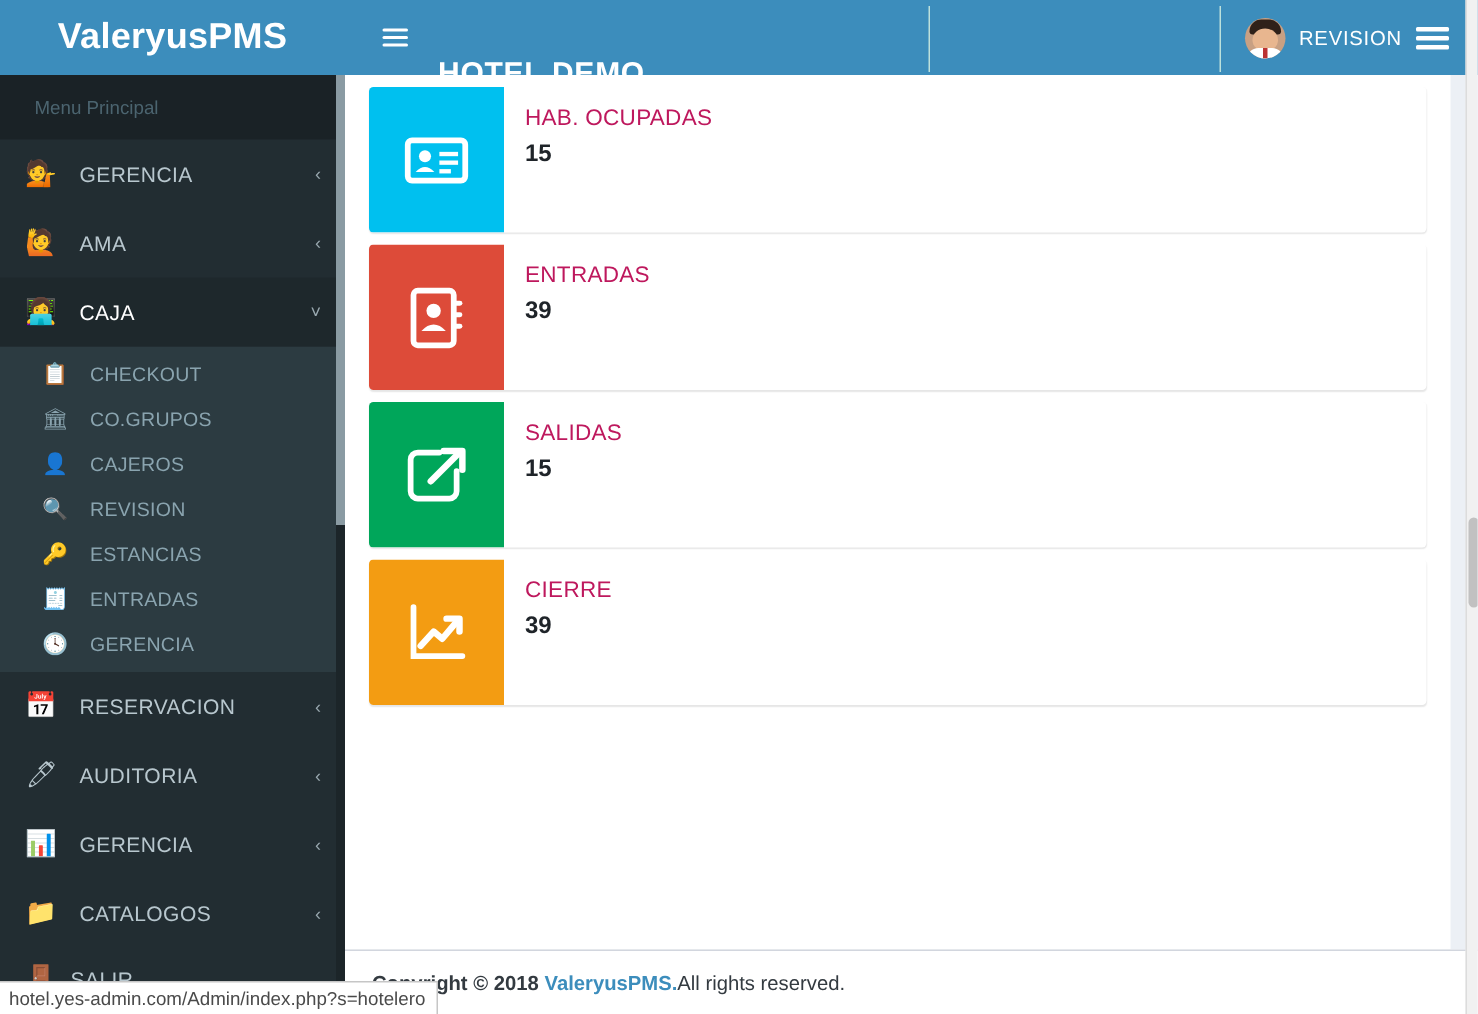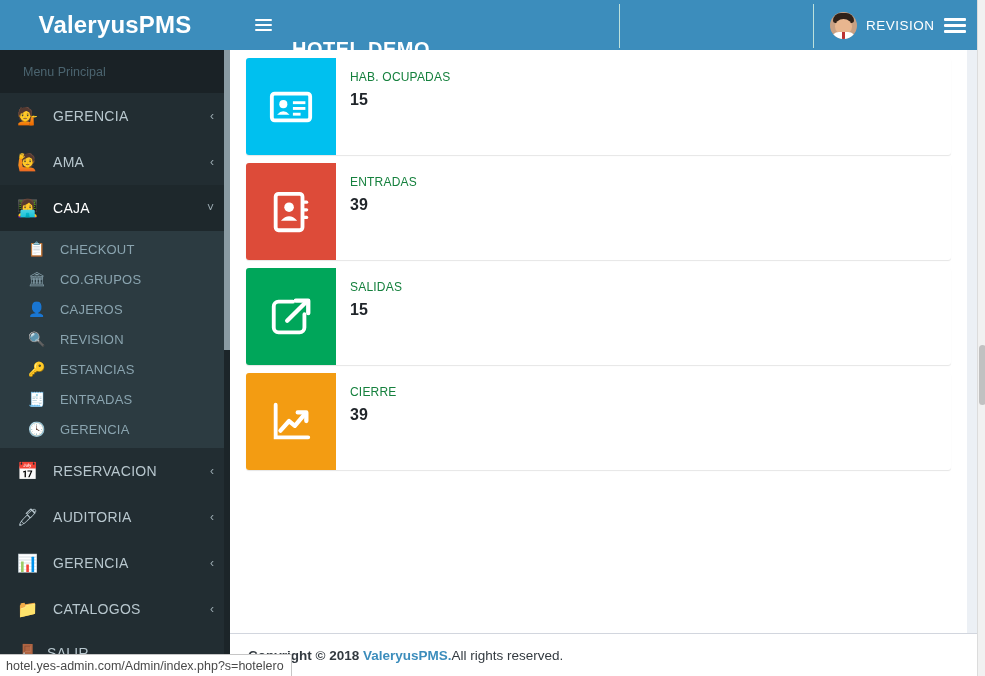--- a/index.html
+++ b/index.html
@@ -138,21 +138,21 @@
     box-shadow: 0 1px 1px rgba(0,0,0,.10);
     height: 97px;
     overflow: hidden;
   }
   .stat-icon {
     position: absolute; left: 0; top: 0;
     width: 90px; height: 97px;
     display: flex; align-items: center; justify-content: center;
   }
   .stat-body { margin-left: 90px; padding: 12px 0 0 14px; }
-  .stat-title { font-size: 12px; color: #15803d; letter-spacing: .2px; }
+  .stat-title { font-size: 15px; color: #be185d; letter-spacing: .2px; }
   .stat-number { font-size: 16px; font-weight: bold; color: #1f2429; margin-top: 7px; }
 
   
   #msg-area { padding: 6px 16px 0 16px; }
   #msg-label { font-size: 13.5px; color: #333a40; margin-bottom: 5px; }
   #msg-row { display: flex; align-items: stretch; gap: 6px; }
   #msg-input {
     width: 176px; height: 25px;
     border: 1px solid #a9a9a9; background: #ffffff;
     font-family: "Liberation Sans", sans-serif; font-size: 13px;

